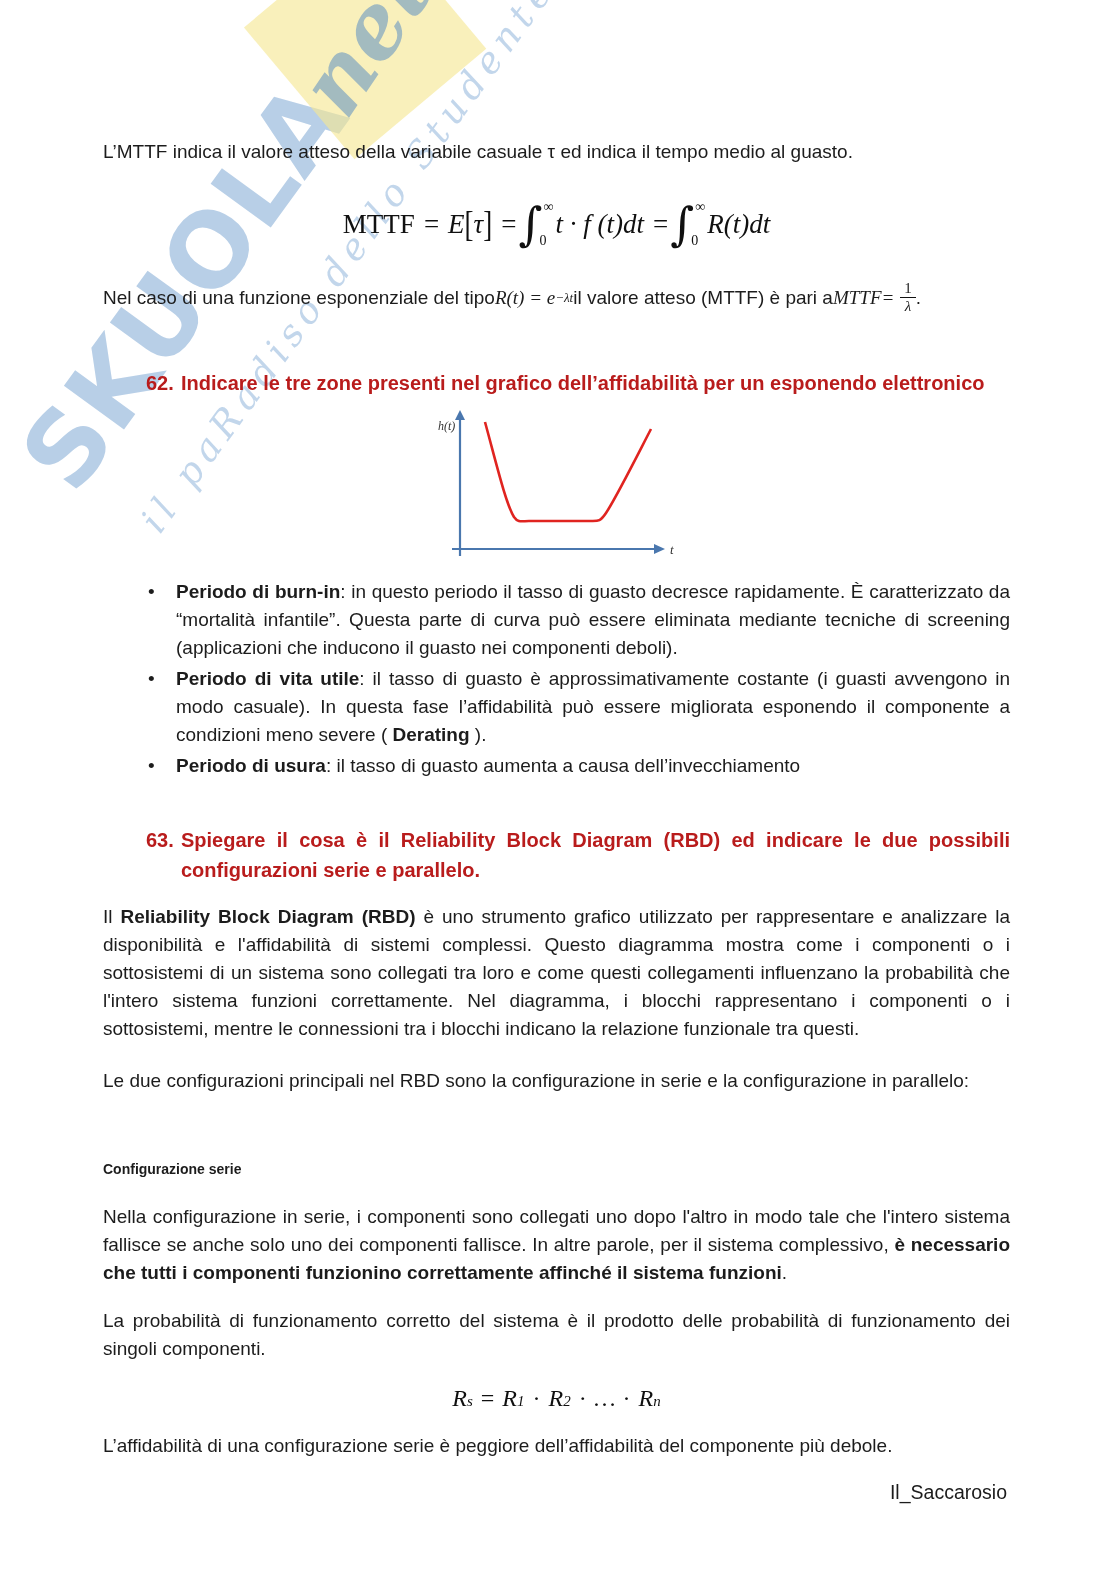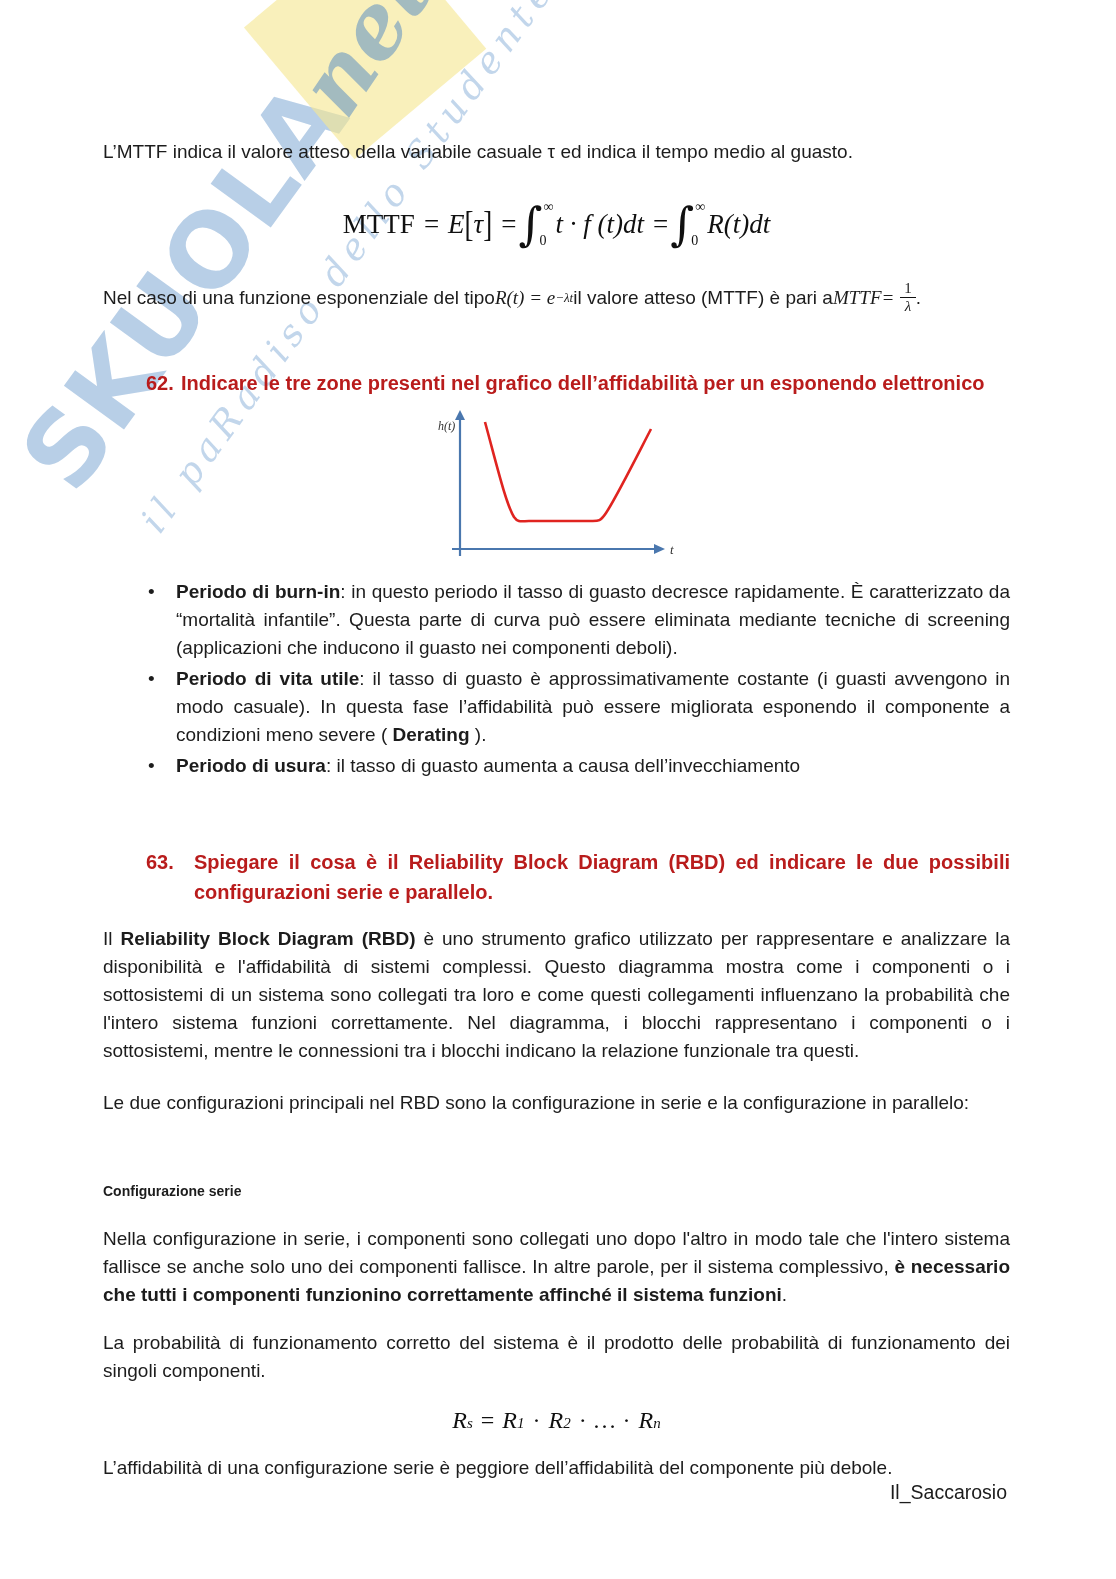--- a/index.html
+++ b/index.html
@@ -68,21 +68,21 @@
   
   .graph-wrap{margin-top:8px;display:flex;justify-content:center;}
   
   ul.blist{margin:14px 0 0 0;padding:0;list-style:none;}
   ul.blist li{position:relative;padding-left:73px;font-size:19px;line-height:28px;text-align:justify;margin-top:3px;}
   ul.blist li::before{content:"•";position:absolute;left:45px;top:0;}
   .sub-head{margin-top:60px;font-weight:bold;font-size:14px;}
   .mt18{margin-top:18px;}
   .mt20{margin-top:20px;}
   .mt24{margin-top:24px;}
-  .h63{margin-top:67px;gap:13px;}
+  .h63{margin-top:45px;}
   
   .footer{position:absolute;top:1481px;right:109px;font-size:19.5px;color:#1c1c1c;z-index:1;}
 </style>
 </head>
 <body>
 
 <div class="page">
 
   <div class="watermark">
     <div class="wm-row">

